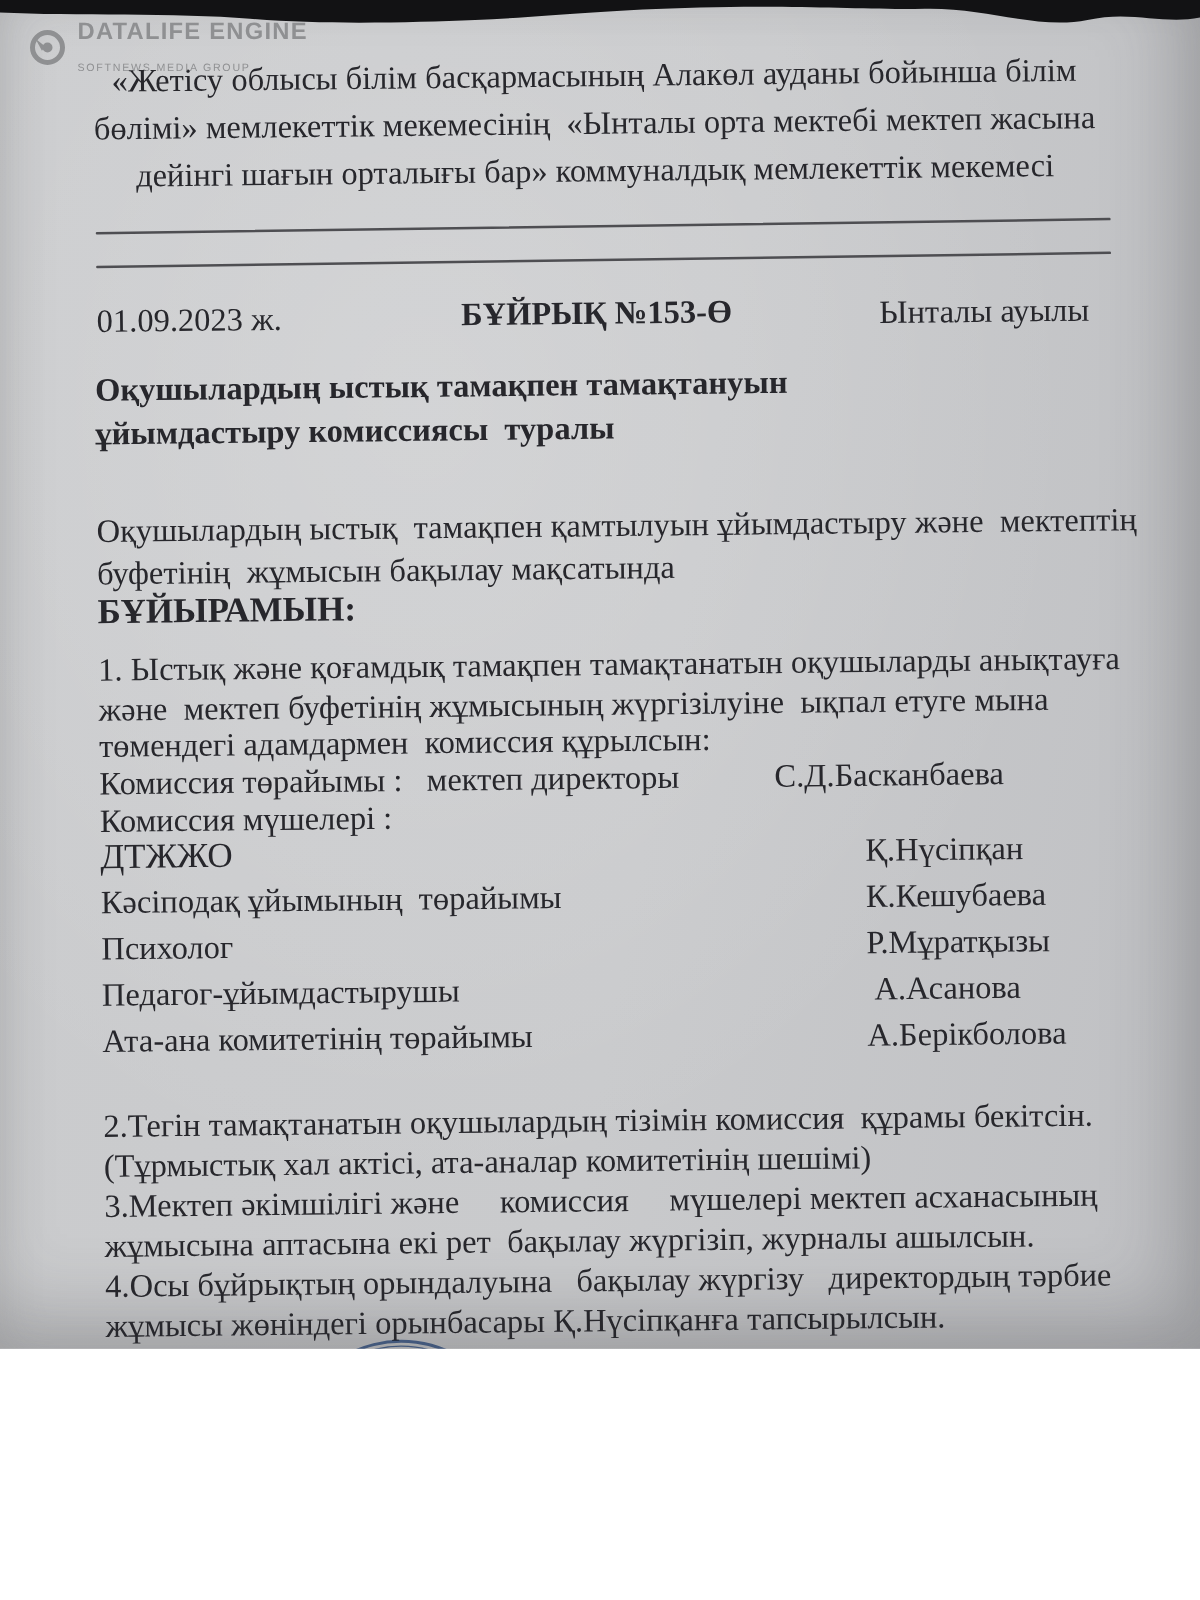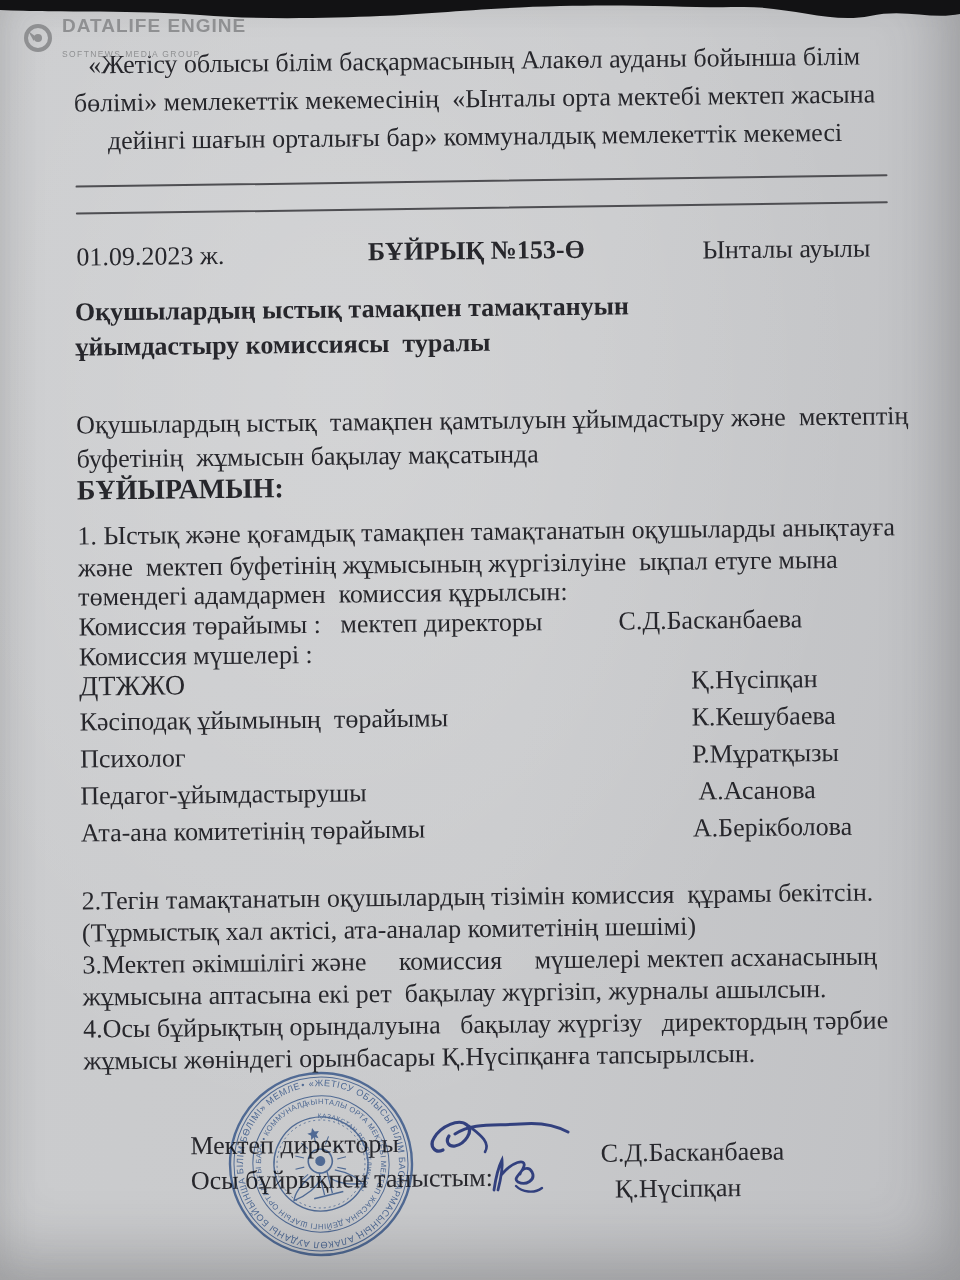--- a/index.html
+++ b/index.html
@@ -1,21 +1,21 @@
 <!DOCTYPE html>
 <html><head>
 <meta charset="utf-8">
 <style>
   * { margin: 0; padding: 0; box-sizing: border-box; }
   html, body { width: 960px; height: 1280px; overflow: hidden; }
   body { font-family: "Liberation Serif", serif; }
 
   .photo {
     position: relative;
-    width: 960px; height: 1280px;
+    width: 960px; height: 1079px;
     background:
       radial-gradient(ellipse at 35% 30%, rgba(255,255,255,0.18), rgba(255,255,255,0) 60%),
       linear-gradient(100deg, #cbccce 0%, #c9cacc 55%, #bfc0c3 100%),
       #c7c8ca;
     overflow: hidden;
   }
   .photo::after { 
     content: ""; position: absolute; inset: 0; pointer-events: none;
     box-shadow: inset -18px -26px 60px rgba(60,60,65,0.28), inset 8px 0 30px rgba(120,120,125,0.12);
   }

